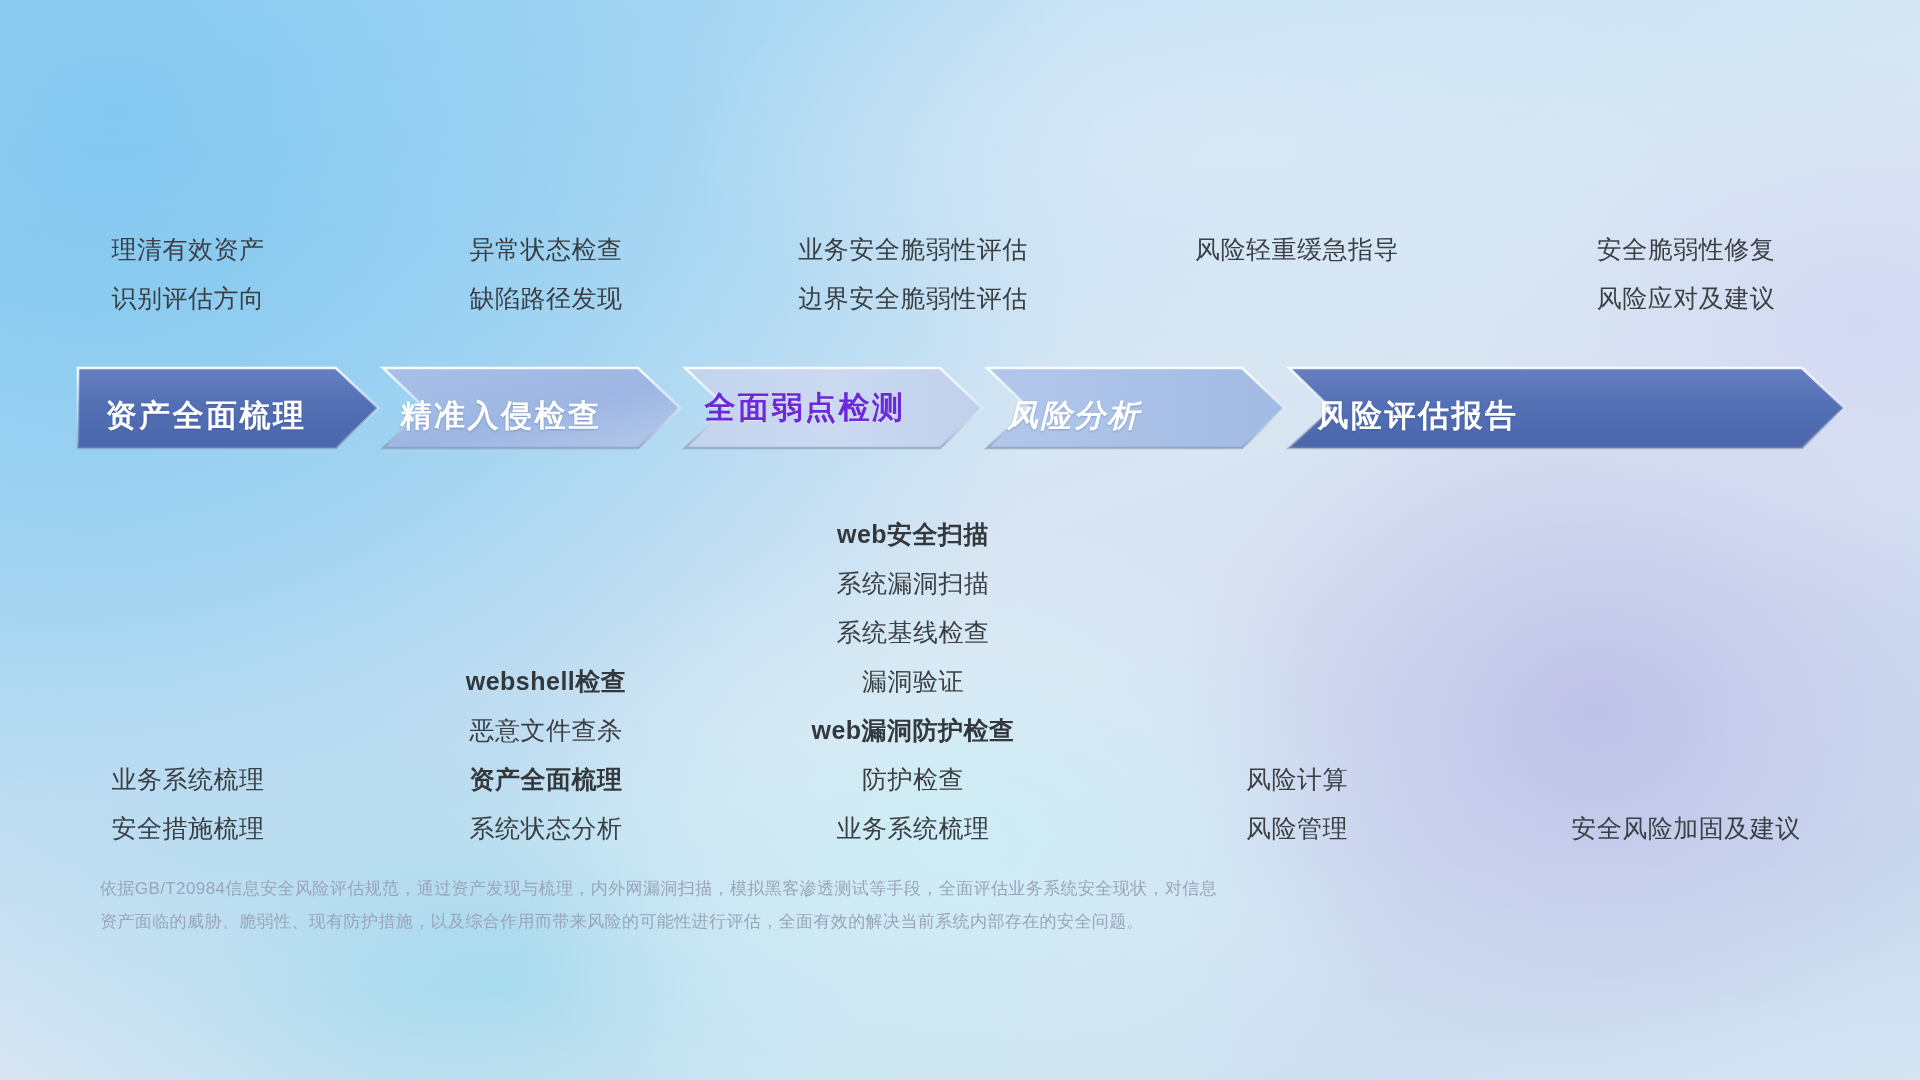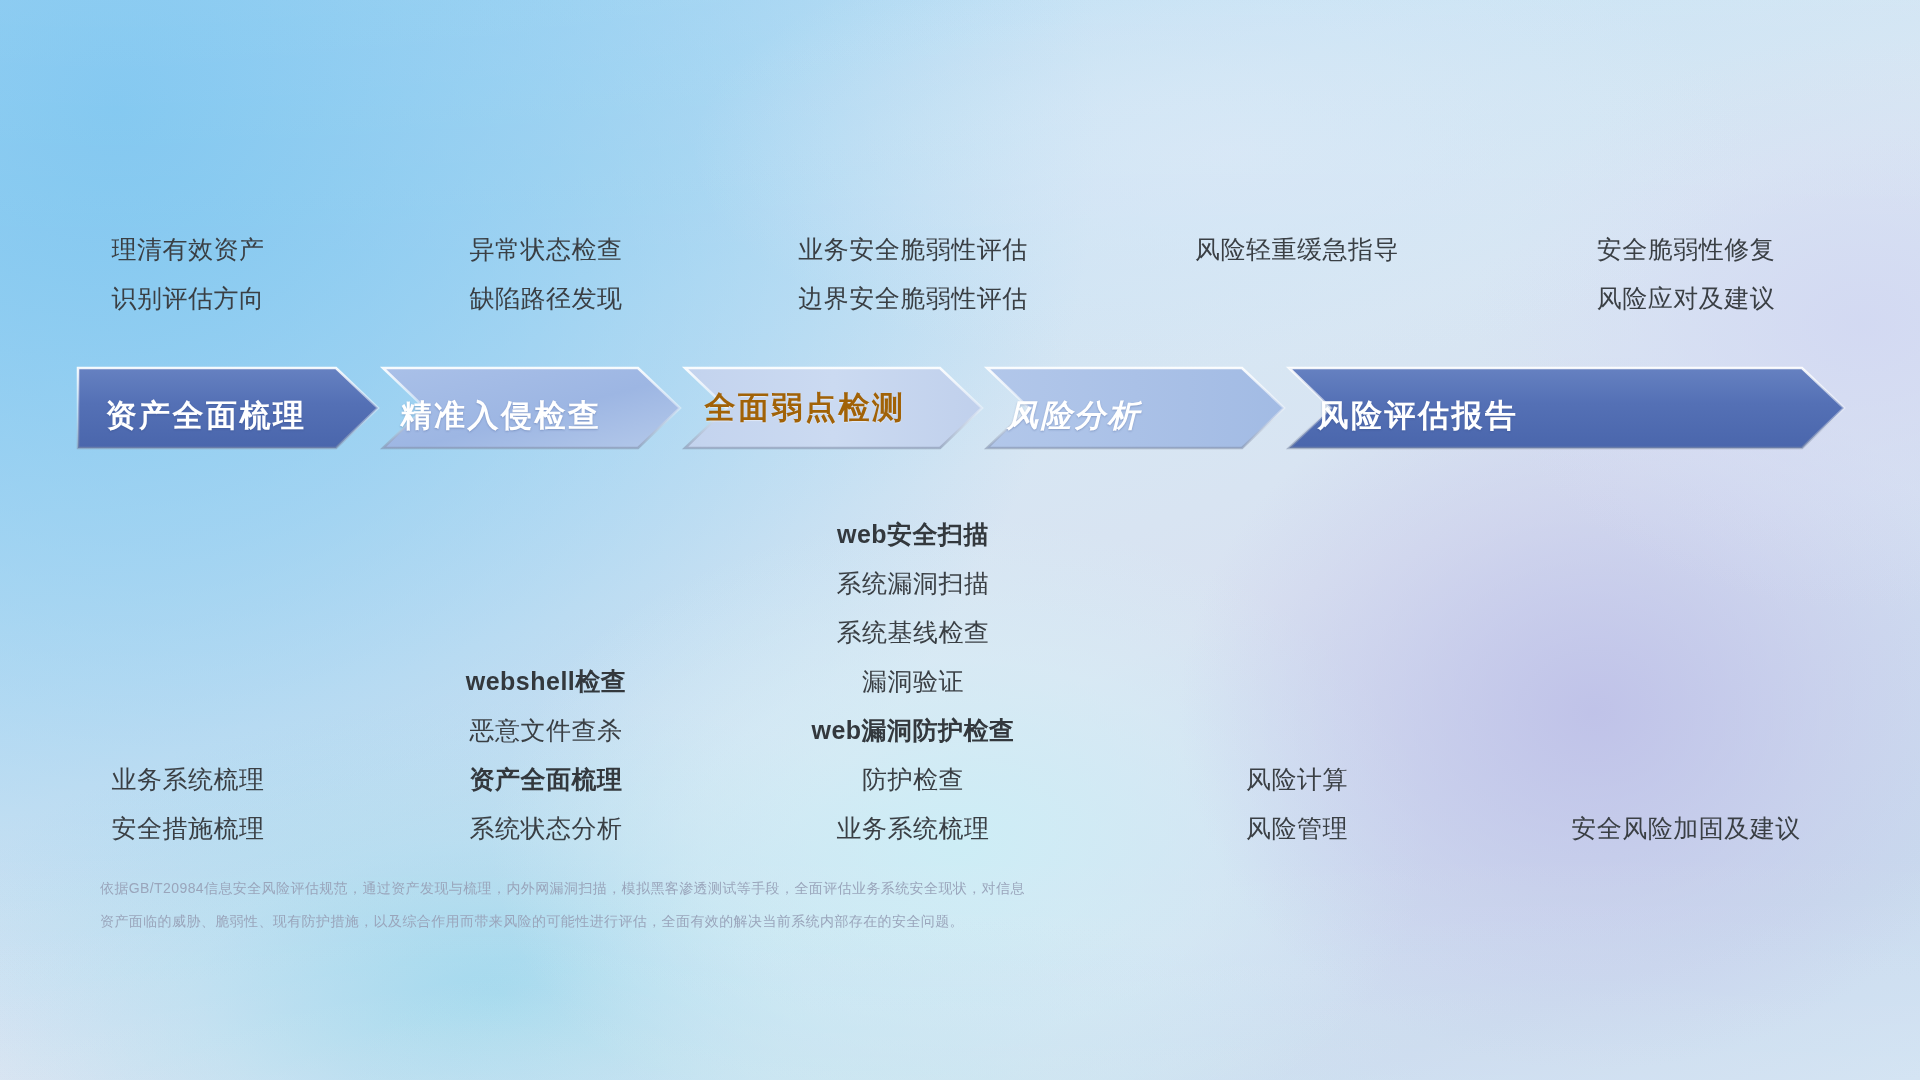--- a/index.html
+++ b/index.html
@@ -112,35 +112,35 @@
     height: 84px;
     display: flex;
     align-items: center;
     justify-content: center;
     font-size: 31px;
     font-weight: 700;
     letter-spacing: 2.5px;
     white-space: nowrap;
   }
   .chev-label.light { color: #ffffff; text-shadow: 0 1px 2px rgba(40,60,120,0.28); margin-top: 8px; }
-  .chev-label.dark  { color: #a16207; text-shadow: 0 1px 1px rgba(255,255,255,0.45); }
+  .chev-label.dark  { color: #6d28d9; text-shadow: 0 1px 1px rgba(255,255,255,0.45); }
 
   #chev-label-0 { left: 78px;   width: 256px; }
   #chev-label-1 { left: 362px;  width: 278px; }
   #chev-label-2 { left: 664px;  width: 282px; }
   #chev-label-3 { left: 934px;  width: 280px; font-style: italic; }
   #chev-label-4 { left: 1268px; width: 300px; }
 
   
   #footer {
     position: absolute;
     left: 100px;
     top: 872px;
     width: 1580px;
-    font-size: 14px;
+    font-size: 17px;
     line-height: 33px;
     color: #9aa5bb;
     letter-spacing: 0.4px;
   }
   #footer div { white-space: nowrap; }
 </style>
 </head>
 <body>
 
 <div id="stage">

